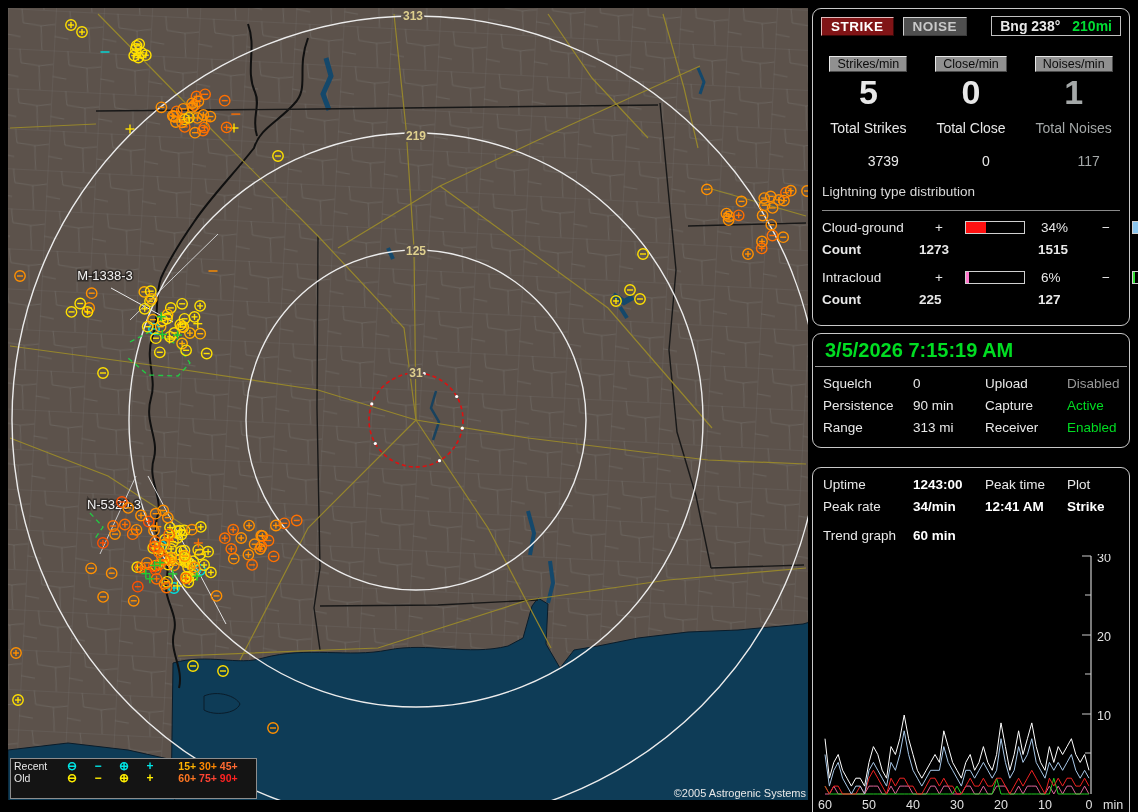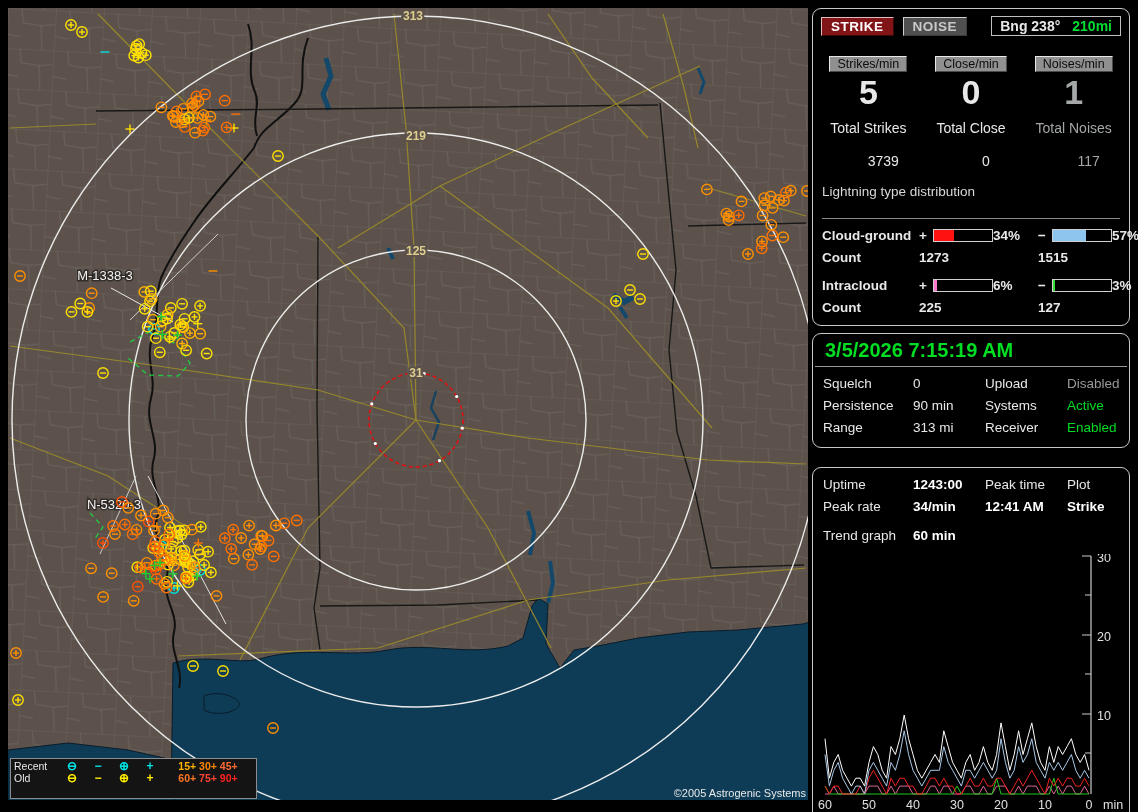--- a/index.html
+++ b/index.html
@@ -41,23 +41,23 @@
   .cols{display:flex;margin-top:20px;padding:0 4px;}
   .col{flex:1;text-align:center;}
   .chip{display:inline-block;background:#909090;color:#0c0c0c;font-size:12.5px;padding:0 7px;
     border:1px solid;border-color:#e8e8e8 #4a4a4a #4a4a4a #e8e8e8;}
   .big{font-size:34px;font-weight:bold;margin-top:3px;line-height:1.05;}
   .tlabel{font-size:14px;margin-top:9px;}
   .tval{font-size:14px;margin-top:17px;position:relative;left:15px;}
   .dim .big,.dim .tlabel,.dim .tval,.dim-chip{color:#a4a8a8;}
 
   .dist{margin-top:15px;padding:0 9px;}
-  .dist-head{color:#d8d8d8;border-bottom:1px solid #8a8a8a;padding-bottom:19px;margin-bottom:9px;}
+  .dist-head{color:#d8d8d8;border-bottom:1px solid #8a8a8a;padding-bottom:11px;margin-bottom:9px;}
   .drow{display:grid;grid-template-columns:97px 14px 60px 45px 14px 60px 38px;align-items:center;
-    font-weight:bold;margin-top:2px;}
+    font-weight:normal;margin-top:2px;gap:16px;}
   .dbar{height:11px;border:1px solid #d0d0d0;background:#000;}
   .dbar i{display:block;height:100%;width:0;}
   .crow{display:grid;grid-template-columns:97px 14px 60px 45px 14px 60px 38px;font-weight:bold;margin:7px 0 13px 0;}
   .crow .cv1{grid-column:2 / span 2;}
   .crow .cv2{grid-column:5 / span 2;}
 
   .date{color:#00dd22;font-size:20px;font-weight:bold;padding:5px 10px 4px 10px;
     border-bottom:1px solid #9a9a9a;margin:0 2px;}
   .rows4{display:grid;grid-template-columns:90px 72px 82px auto;padding:9px 0 0 10px;row-gap:7px;}
   .v{font-weight:bold;color:#fff;}
@@ -1223,21 +1223,21 @@
 
   <div class="panel" id="p2">
     <div class="date">3/5/2026 7:15:19 AM</div>
     <div class="rows4">
       <span>Squelch</span>
       <span>0</span>
       <span>Upload</span>
       <span style="color: rgb(154, 154, 154);">Disabled</span>
       <span>Persistence</span>
       <span>90 min</span>
-      <span>Systems</span>
+      <span>Capture</span>
       <span style="color: rgb(0, 221, 34);">Active</span>
       <span>Range</span>
       <span>313 mi</span>
       <span>Receiver</span>
       <span style="color: rgb(0, 221, 34);">Enabled</span>
     </div>
   </div>
 
   <div class="panel" id="p3">
     <div class="rows4">

